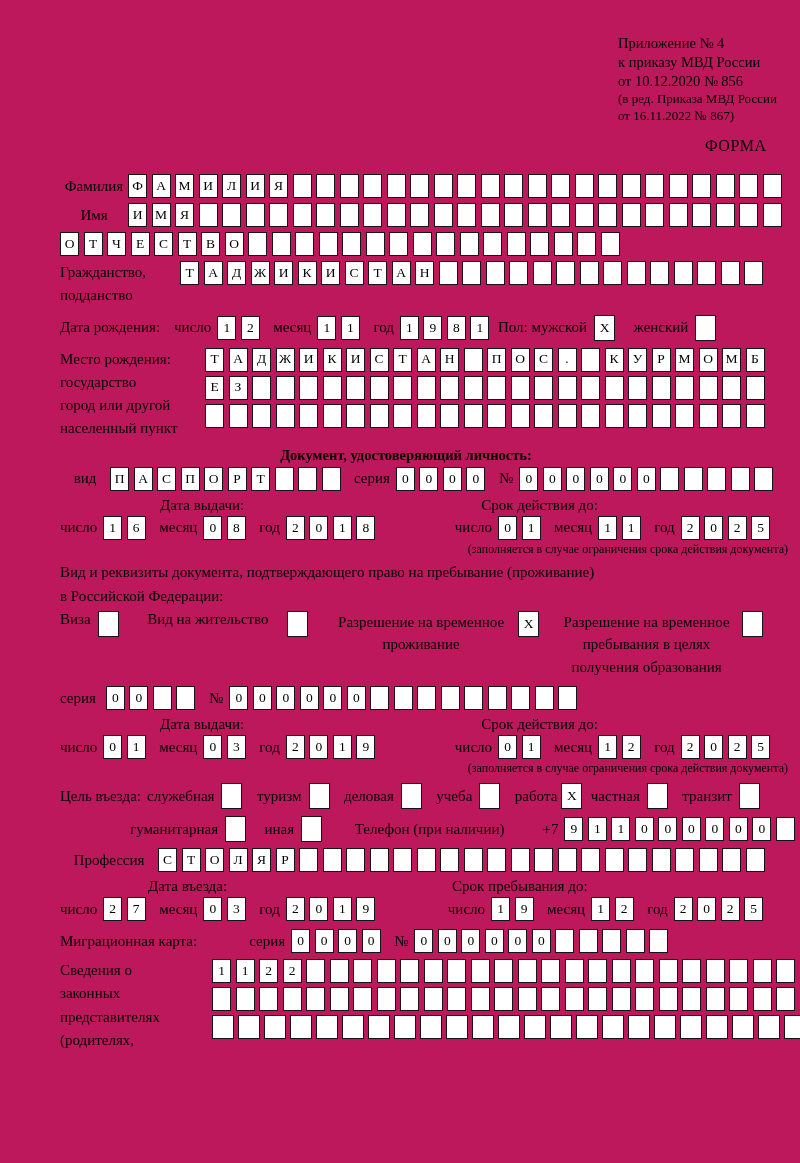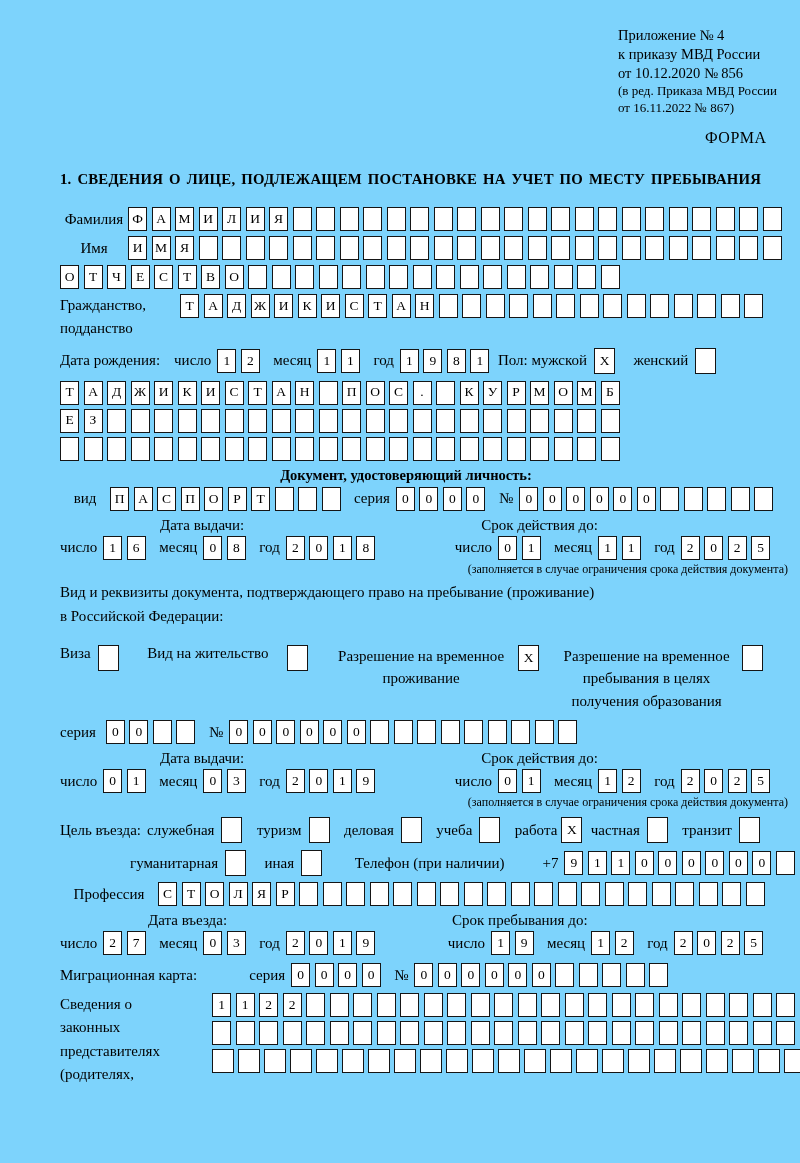--- a/index.html
+++ b/index.html
@@ -1,20 +1,20 @@
 <!DOCTYPE html>
 <html><head>
 <meta charset="utf-8">
 <style>
   html,body{margin:0;padding:0;background:#fff;}
   .page{
     width:800px;height:1163px;box-sizing:border-box;position:relative;
-    background:#7dd3fc;color:#000;overflow:hidden;
+    background:#be185d;color:#000;overflow:hidden;
     font-family:"Liberation Serif","DejaVu Serif",serif;
-    padding:26px 8px 0 60px;font-size:15px;
+    padding:34px 8px 0 60px;font-size:15px;
   }
   .hdr{margin-left:558px;line-height:1.32;font-size:14.5px;}
   .hdr .small{font-size:13px;line-height:1.3;}
   .forma{margin-top:12px;margin-left:645px;font-weight:normal;font-size:16px;letter-spacing:.5px;}
   .title{margin-top:20px;text-align:center;font-weight:bold;font-size:15.5px;line-height:1.45;margin-right:10px;}
   .uline{display:inline-block;width:62px;border-bottom:2.5px solid #222;margin-left:10px;}
   .sec{margin-top:24px;font-weight:bold;font-size:14.8px;letter-spacing:.2px;word-spacing:2px;}
   .row{display:flex;align-items:center;margin-top:5px;}
   .row.top{align-items:flex-start;}
   .lbl{font-size:15px;flex:none;text-align:center;}
@@ -45,21 +45,20 @@
   <div class="hdr">
     <div>Приложение № 4</div>
     <div>к приказу МВД России</div>
     <div>от 10.12.2020 № 856</div>
     <div class="small">(в ред. Приказа МВД России</div>
     <div class="small">от 16.11.2022 № 867)</div>
   </div>
   <div class="forma">ФОРМА</div>
 
 
-  <div class="sec">1. СВЕДЕНИЯ О ЛИЦЕ, ПОДЛЕЖАЩЕМ ПОСТАНОВКЕ НА УЧЕТ ПО МЕСТУ ПРЕБЫВАНИЯ</div>
 
   <div class="row" style="margin-top:19px;">
     <span class="lbl w68">Фамилия</span>
     <span class="cells">
         <span class="cell">Ф</span>
         <span class="cell">А</span>
         <span class="cell">М</span>
         <span class="cell">И</span>
         <span class="cell">Л</span>
         <span class="cell">И</span>
@@ -208,20 +207,26 @@
     <span class="cells cb">
         <span class="cell">X</span>
       </span>
     <span class="lbl g14">женский</span>
     <span class="cells cb">
         <span class="cell"></span>
       </span>
   </div>
 
   <div class="row top" style="margin-top:7px;">
+    <span class="lblcol w145">
+      <span>Место рождения:</span>
+      <span>государство</span>
+      <span>город или другой</span>
+      <span>населенный пункт</span>
+    </span>
     <span class="lblcol">
       <span class="cells mb4">
           <span class="cell">Т</span>
           <span class="cell">А</span>
           <span class="cell">Д</span>
           <span class="cell">Ж</span>
           <span class="cell">И</span>
           <span class="cell">К</span>
           <span class="cell">И</span>
           <span class="cell">С</span>
@@ -374,21 +379,21 @@
         <span class="cell">0</span>
         <span class="cell">2</span>
         <span class="cell">5</span>
       </span>
   </div>
   <div class="note">(заполняется в случае ограничения срока действия документа)</div>
 
   <div class="intro">Вид и реквизиты документа, подтверждающего право на пребывание (проживание)</div>
   <div class="intro">в Российской Федерации:</div>
 
-  <div class="row top" style="margin-top:20px;">
+  <div class="row top" style="margin-top:6px;">
     <span class="lbl">Виза</span>
     <span class="cells cb">
         <span class="cell"></span>
       </span>
     <span class="lbl g24">Вид на жительство</span>
     <span class="cells cb" style="margin-left:18px;">
         <span class="cell"></span>
       </span>
     <div class="optcol" style="margin-left:26px;">
       <span>Разрешение на временное</span>

